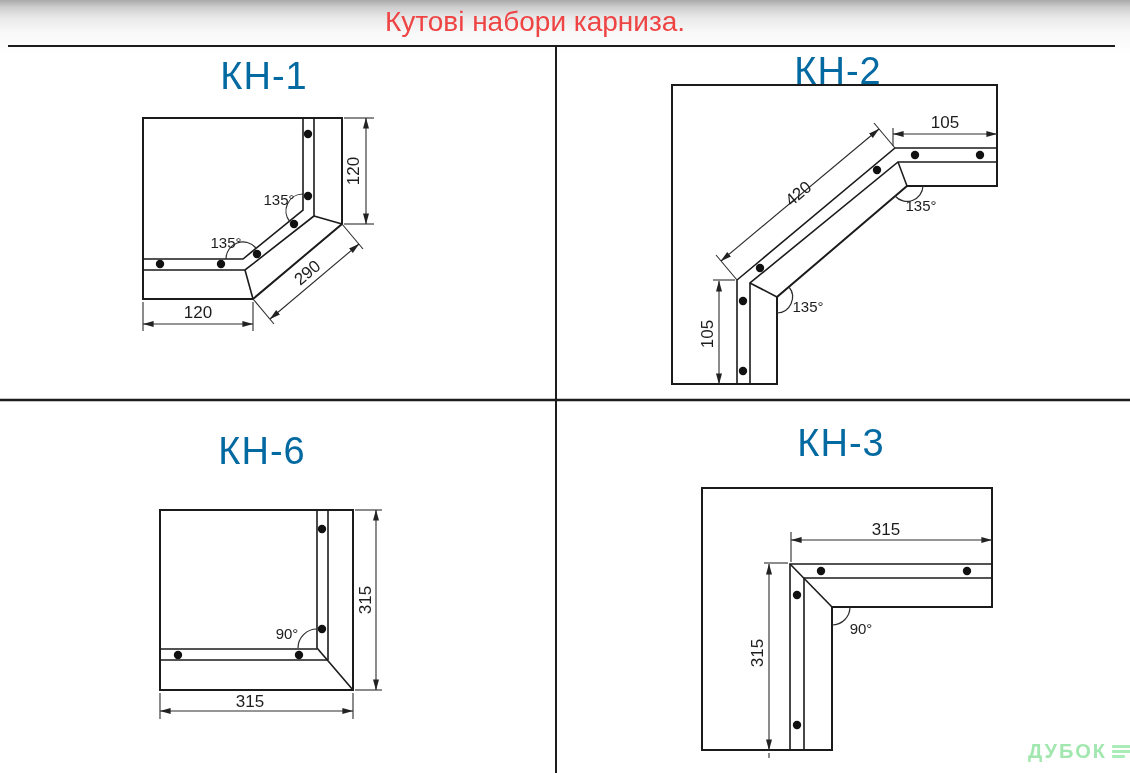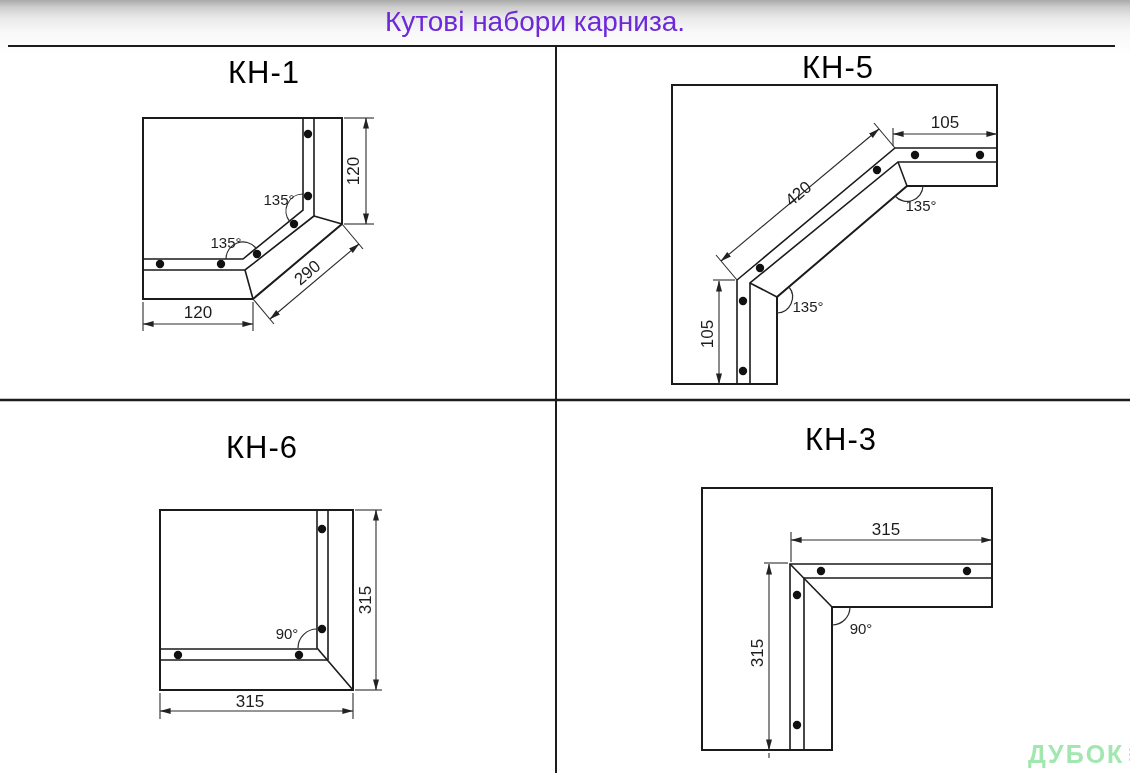--- a/index.html
+++ b/index.html
@@ -4,57 +4,57 @@
 <style>
   * { margin:0; padding:0; box-sizing:border-box; }
   html,body { width:1130px; height:773px; }
   body {
     position:relative; overflow:hidden;
     font-family:"Liberation Sans", sans-serif;
     background:linear-gradient(180deg,#a9a9a9 0px,#cdcdcd 7px,#e9e9e9 18px,#f8f8f8 32px,#ffffff 55px);
   }
   .main-title {
     position:absolute; top:6px; left:535px; transform:translateX(-50%);
-    font-size:28px; color:#6d28d9; white-space:nowrap;
+    font-size:28px; color:#ef4444; white-space:nowrap;
   }
   .panel-title {
     position:absolute; transform:translateX(-50%);
-    font-size:31px; color:#000000; white-space:nowrap; letter-spacing:1px;
+    font-size:38px; color:#0369a1; white-space:nowrap; letter-spacing:1px;
   }
   #t-kn1 { left:264px; top:55px; }
   #t-kn2 { left:838px; top:50px; }
   #t-kn3 { left:262px; top:430px; }
   #t-kn4 { left:841px; top:422px; }
   svg.canvas { position:absolute; left:0; top:0; }
   svg .outline { fill:none; stroke:#1b1b1b; stroke-width:2; }
   svg .inner   { fill:none; stroke:#1b1b1b; stroke-width:1.6; }
   svg .ext     { fill:none; stroke:#2c2c2c; stroke-width:1.1; }
   svg .dim     { fill:none; stroke:#2c2c2c; stroke-width:1.1; }
   svg .arc     { fill:none; stroke:#2c2c2c; stroke-width:1.2; }
   svg .divider { stroke:#1c1c1c; }
   svg text { fill:#1d1d1d; }
   .dimtxt { font-size:17px; }
   .angtxt { font-size:15px; }
   .watermark {
     position:absolute; left:1028px; top:740px;
     display:flex; align-items:center; gap:5px;
   }
-  .wm-word { font-size:25px; font-weight:bold; letter-spacing:2px; color:#a2e7b0; }
+  .wm-word { font-size:20px; font-weight:bold; letter-spacing:2px; color:#a2e7b0; }
   .wm-lines { display:flex; flex-direction:column; gap:2px; }
   .wm-lines i { display:block; height:3px; background:#a9ecb8; border-radius:1px; }
   .wm-lines i:nth-child(1){ width:20px; }
   .wm-lines i:nth-child(2){ width:20px; }
   .wm-lines i:nth-child(3){ width:13px; }
 </style>
 </head>
 <body>
 
 <div class="main-title">Кутові набори карниза.</div>
 <div class="panel-title" id="t-kn1">КН-1</div>
-<div class="panel-title" id="t-kn2">КН-5</div>
+<div class="panel-title" id="t-kn2">КН-2</div>
 <div class="panel-title" id="t-kn3">КН-6</div>
 <div class="panel-title" id="t-kn4">КН-3</div>
 
 <svg class="canvas" width="1130" height="773" viewBox="0 0 1130 773">
   <defs>
     <marker id="arw" viewBox="0 0 11 8" markerUnits="userSpaceOnUse" markerWidth="11" markerHeight="8" refX="10.6" refY="4" orient="auto-start-reverse">
       <path d="M0,1 L11,4 L0,7 Z" fill="#222"></path>
     </marker>
   </defs>
 

